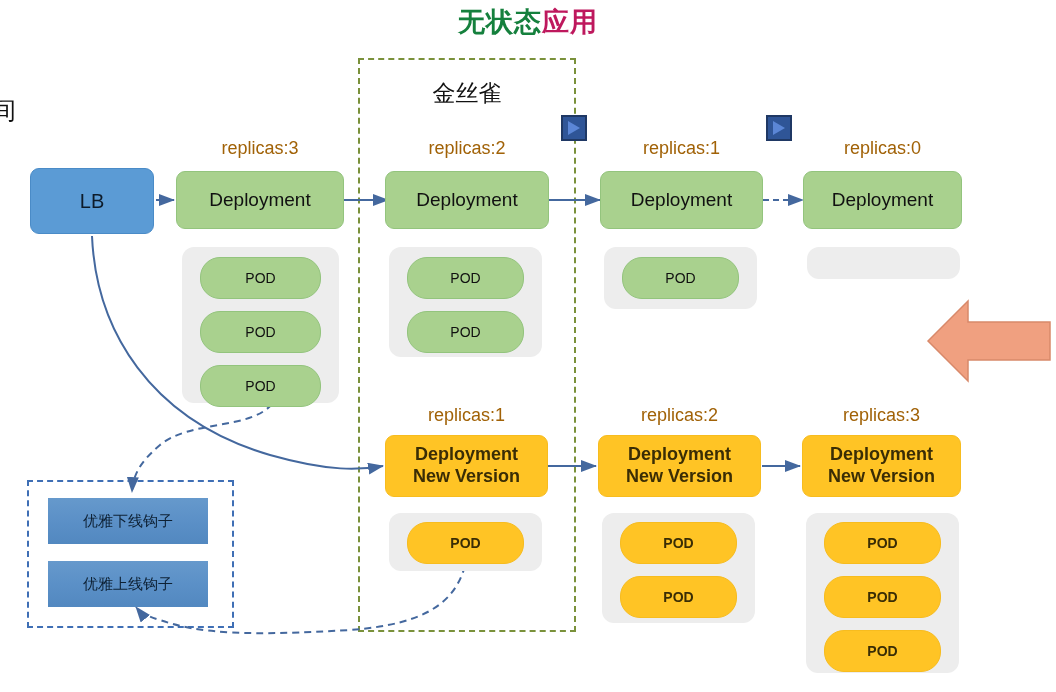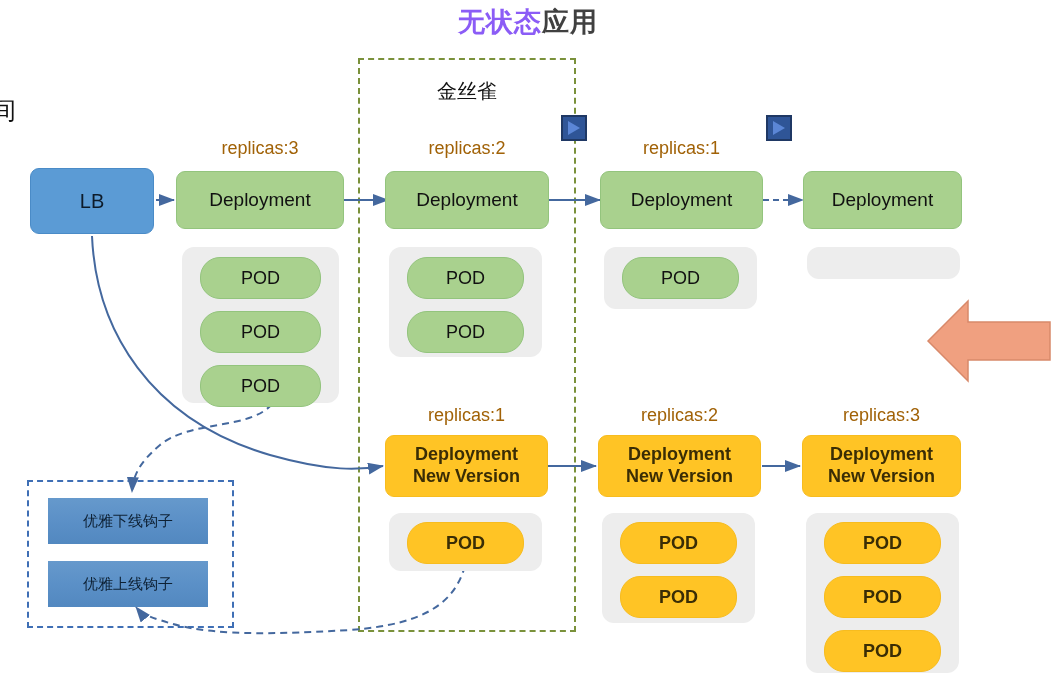--- a/index.html
+++ b/index.html
@@ -3,48 +3,48 @@
 <meta charset="utf-8">
 <style>
   html,body{margin:0;padding:0;background:#ffffff;}
   body{font-family:"Liberation Sans","DejaVu Sans",sans-serif;}
   #canvas{position:relative;width:1056px;height:692px;background:#ffffff;overflow:hidden;}
 
   .abs{position:absolute;box-sizing:border-box;}
 
   
   #title{top:4px;left:0;width:1056px;text-align:center;font-size:27px;font-weight:700;letter-spacing:1px;}
-  #title .red{color:#8b5cf6;}
-  #title .blk{color:#404040;}
+  #title .red{color:#15803d;}
+  #title .blk{color:#be185d;}
 
   
   #edge-char{left:-9px;top:98px;font-size:25px;color:#111;line-height:1;}
 
   
   #canary-region{left:358px;top:58px;width:218px;height:574px;border:2px dashed #7a913b;background:transparent;}
-  #canary-label{left:358px;top:78px;width:218px;text-align:center;font-size:20px;color:#111;}
+  #canary-label{left:358px;top:78px;width:218px;text-align:center;font-size:23px;color:#111;}
 
   
   #hooks-region{left:27px;top:480px;width:207px;height:148px;border:2px dashed #3f6fb5;}
 
   
   .deploy{height:58px;border-radius:9px;display:flex;align-items:center;justify-content:center;
           font-size:19px;color:#111;line-height:1.12;}
   .deploy.green{background:#a9d18e;border:1px solid #93c47d;}
   .deploy.orange{background:#ffc425;border:1px solid #f7bc1f;color:#3a2d05;font-weight:600;}
   .deploy.orange.two-line{line-height:1.2;font-size:18px;}
 
   .lb{left:30px;top:168px;width:124px;height:66px;border-radius:9px;background:#5b9bd5;border:1px solid #4a8bc7;
       display:flex;align-items:center;justify-content:center;font-size:20px;color:#0d1b2a;}
 
   .replabel{font-size:18px;color:#a16207;text-align:center;}
 
   
   .podgroup{background:#ededed;border-radius:12px;}
-  .pod{height:40px;border-radius:20px;display:flex;align-items:center;justify-content:center;font-size:18px;}
+  .pod{height:40px;border-radius:20px;display:flex;align-items:center;justify-content:center;font-size:14px;}
   .pod.green{background:#a9d18e;border:1px solid #93c47d;color:#111;}
   .pod.orange{background:#ffc425;border:1px solid #f7bc1f;color:#3a2d05;font-weight:600;}
 
   
   .hookbar{left:48px;width:160px;height:46px;
            background:linear-gradient(180deg,#6699cc 0%,#5b90c7 50%,#5288c0 100%);
            display:flex;align-items:center;justify-content:center;font-size:15px;color:#0d2033;}
   #rollback-text{left:925px;top:296px;width:128px;height:90px;display:flex;align-items:center;
                  justify-content:center;padding-left:36px;box-sizing:border-box;font-size:21px;color:#111;}
 
@@ -135,20 +135,21 @@
   </div>
 
   <div class="abs replabel" style="left:600px;top:138px;width:163px;">replicas:1</div>
   <div class="abs deploy green" style="left:600px;top:171px;width:163px;">
     <span>Deployment</span>
   </div>
   <div class="abs podgroup" style="left:604px;top:247px;width:153px;height:62px;padding:10px 0;">
     <div class="pod green" style="margin:0 18px 0 18px;">POD</div>
   </div>
 
+  <div class="abs replabel" style="left:803px;top:138px;width:159px;">replicas:0</div>
   <div class="abs deploy green" style="left:803px;top:171px;width:159px;">
     <span>Deployment</span>
   </div>
   <div class="abs podgroup" style="left:807px;top:247px;width:153px;height:32px;"></div>
 
   <div class="abs replabel" style="left:385px;top:405px;width:163px;">replicas:1</div>
   <div class="abs deploy orange two-line" style="left:385px;top:435px;width:163px;height:62px;flex-direction:column;">
     <span>Deployment</span>
     <span>New Version</span>
   </div>

